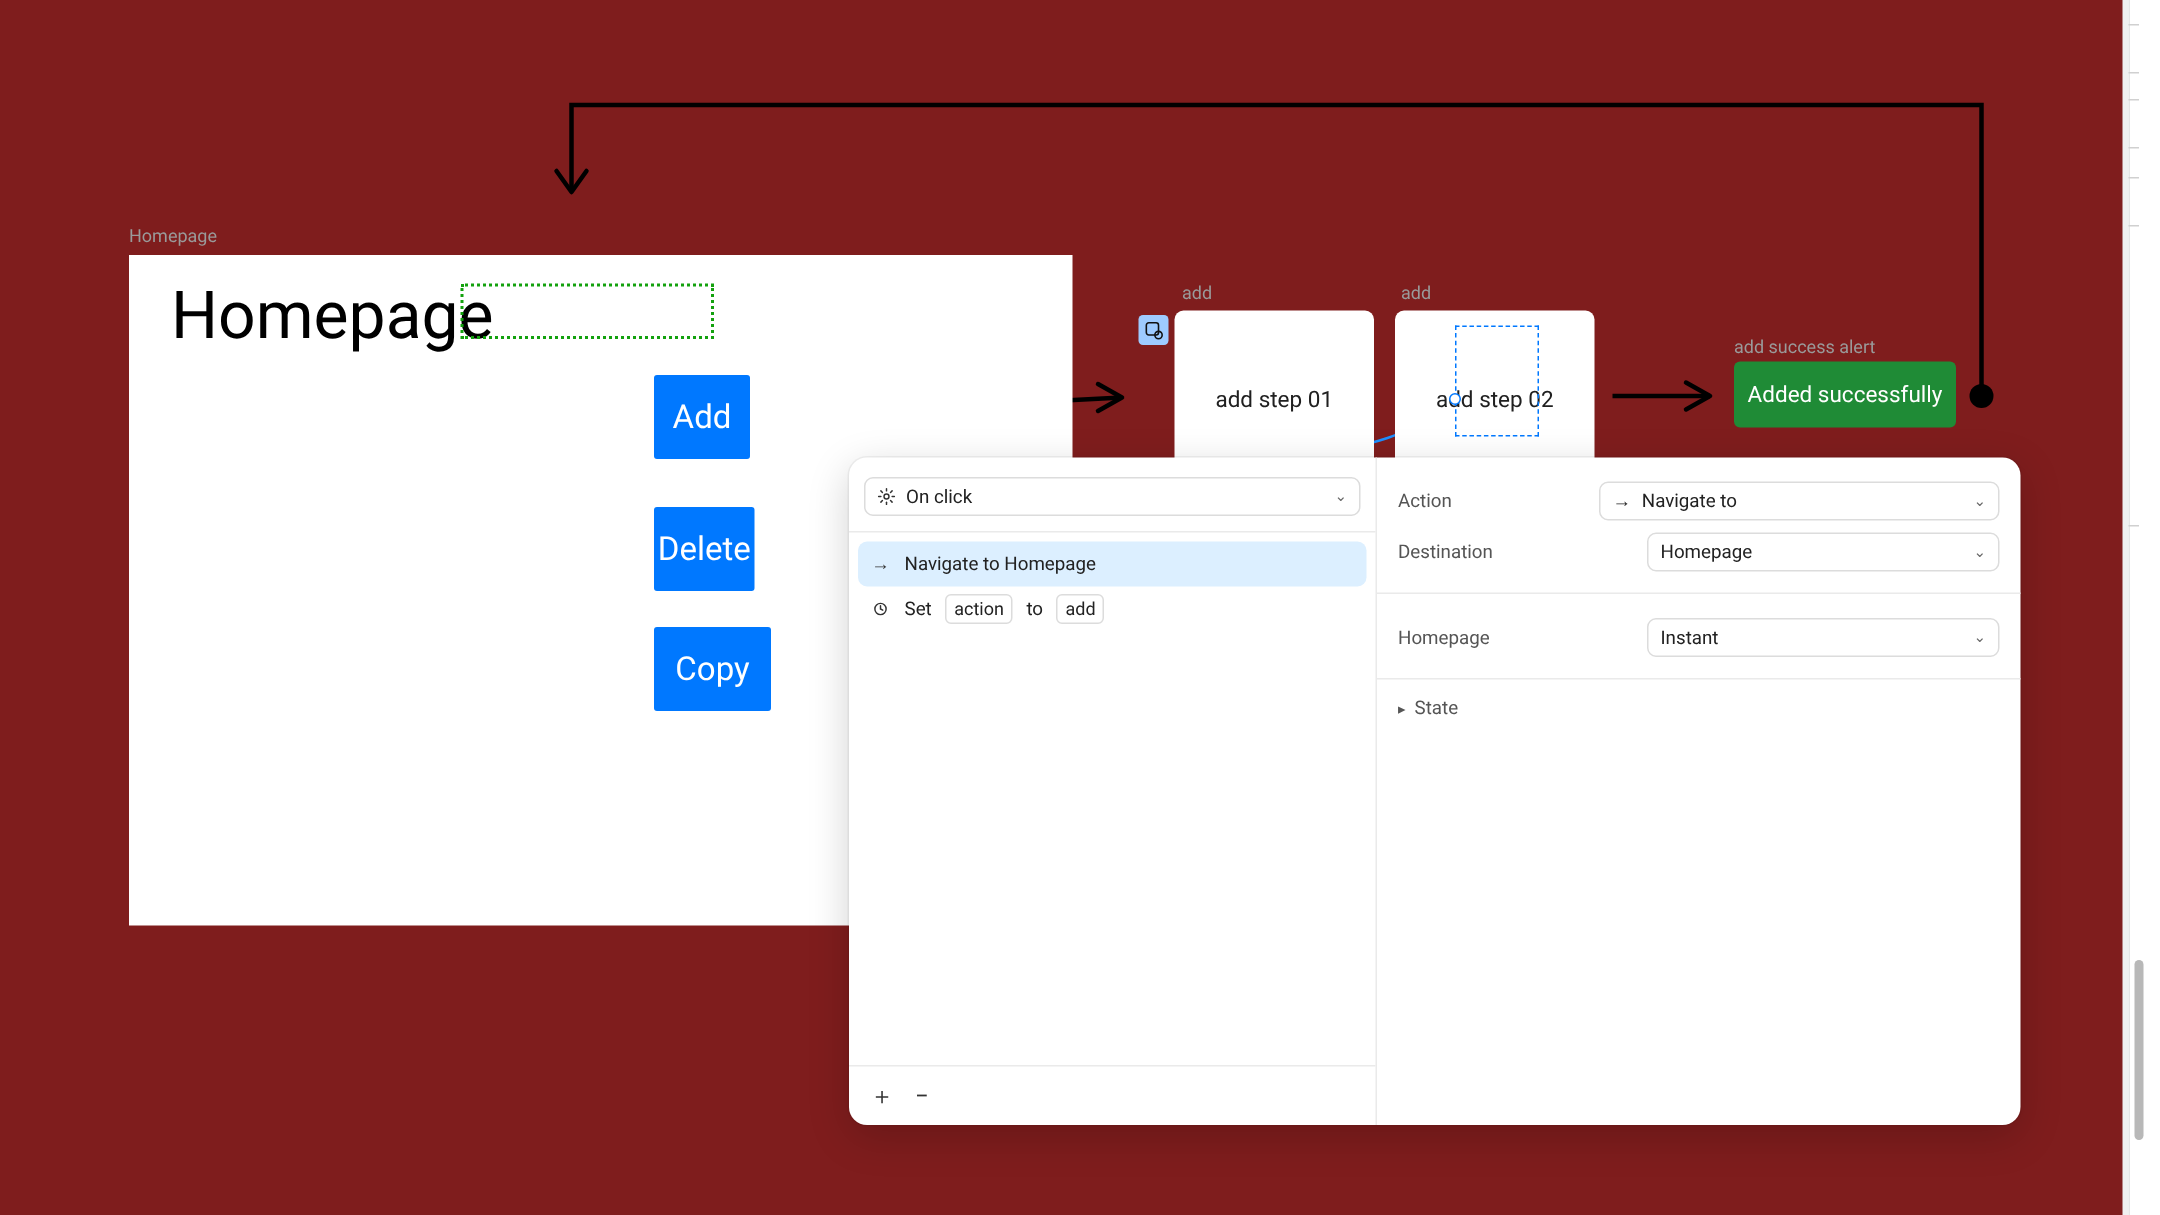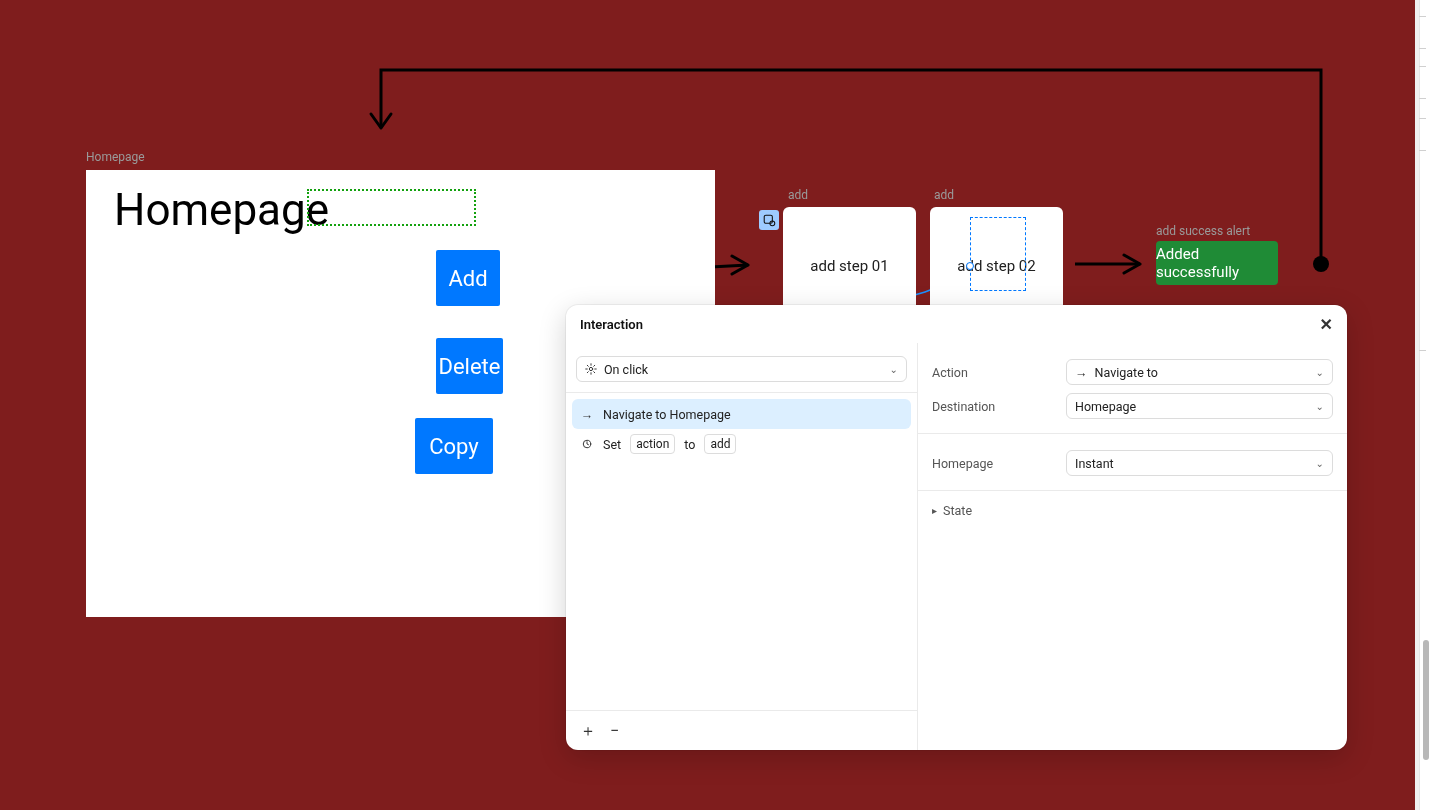--- a/index.html
+++ b/index.html
@@ -74,21 +74,21 @@
     font-size: 22px;
     font-weight: 400;
     display: flex;
     align-items: center;
     justify-content: center;
     border-radius: 2px;
     cursor: pointer;
   }
   #btn-add    { left: 436px; top: 250px; width: 64px; height: 56px; }
   #btn-delete { left: 436px; top: 338px; width: 67px; height: 56px; }
-  #btn-copy   { left: 415px; top: 418px; width: 78px; height: 56px; }
+  #btn-copy   { left: 436px; top: 418px; width: 78px; height: 56px; }
 
   
   .step-frame {
     position: absolute;
     width: 133px; height: 118px;
     background: #fff;
     border-radius: 6px;
     display: flex;
     align-items: center;
     justify-content: center;
@@ -121,21 +121,21 @@
     border:1px solid #0078ff;
     background:#fff;
     border-radius:50%;
     left: 966px; top: 262px;
   }
 
   
   .success-alert {
     position: absolute;
     left: 1156px; top: 241px;
-    width: 122px; height: 44px;
+    width: 148px; height: 44px;
     background: #1f8b36;
     border-radius: 4px;
     color: #fff;
     font-size: 15px;
     display:flex; align-items:center; justify-content:center;
   }
 
   
   svg.arrows {
     position: absolute;
@@ -236,21 +236,21 @@
   .ip-left-footer span { cursor:pointer; font-size:16px; line-height:1; }
 
   .prop-rows {
     padding: 16px 14px 14px;
     border-bottom:1px solid #eaeaea;
   }
   .prop-row {
     display:flex; align-items:center;
     margin-bottom: 8px;
   }
-  .prop-row:last-child { margin-bottom:0; }
+  .prop-row:last-child { margin-bottom:0;gap:32px; }
   .prop-label {
     width: 134px;
     font-size: 12.5px;
     color:#555;
   }
   .prop-row .select-box { flex:1; }
 
   .state-row {
     padding: 12px 14px;
     font-size:12.5px;
@@ -314,24 +314,20 @@
   </div>
   <div class="step2-sel"></div>
   <div class="step2-handle"></div>
 
   <div class="frame-label" style="left:1156px; top:224px;">add success alert</div>
   <div class="success-alert">
     <span>Added successfully</span>
   </div>
 
   <div class="interaction-panel">
-    <div class="ip-header">
-      <span>Interaction</span>
-      <span class="ip-close">✕</span>
-    </div>
     <div class="ip-body">
       <div class="ip-left">
         <div class="trigger-row">
           <div class="select-box">
             <span style="margin-right:7px; display:inline-flex;">
               <svg width="12" height="12" viewBox="0 0 16 16">
                   <g stroke="#333" stroke-width="1.3" fill="none" stroke-linecap="round">
                     <circle cx="8" cy="8" r="2.2"></circle>
                     <line x1="8" y1="1" x2="8" y2="3"></line>
                     <line x1="8" y1="13" x2="8" y2="15"></line>

